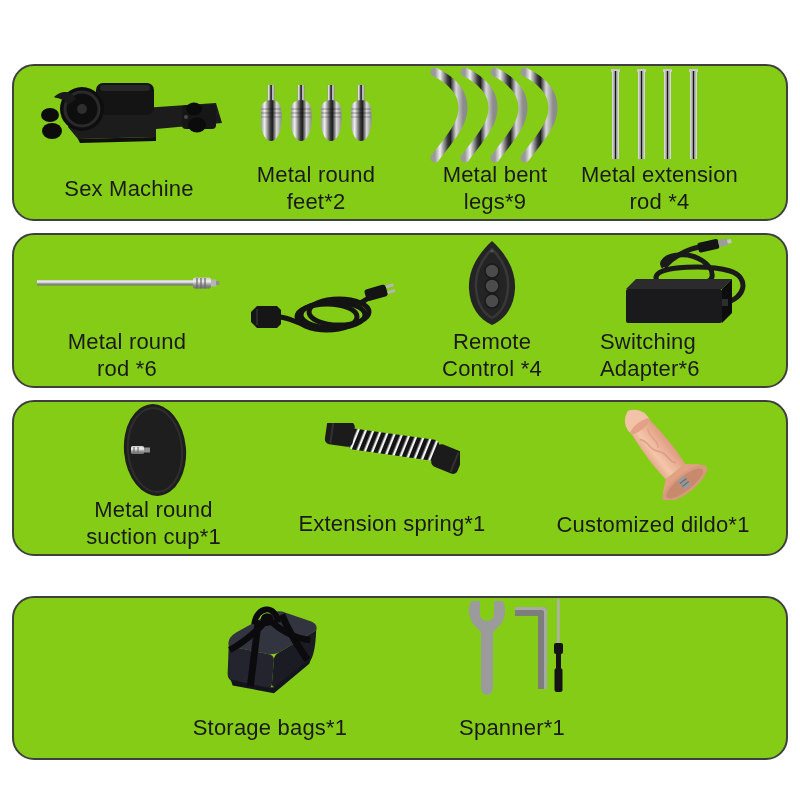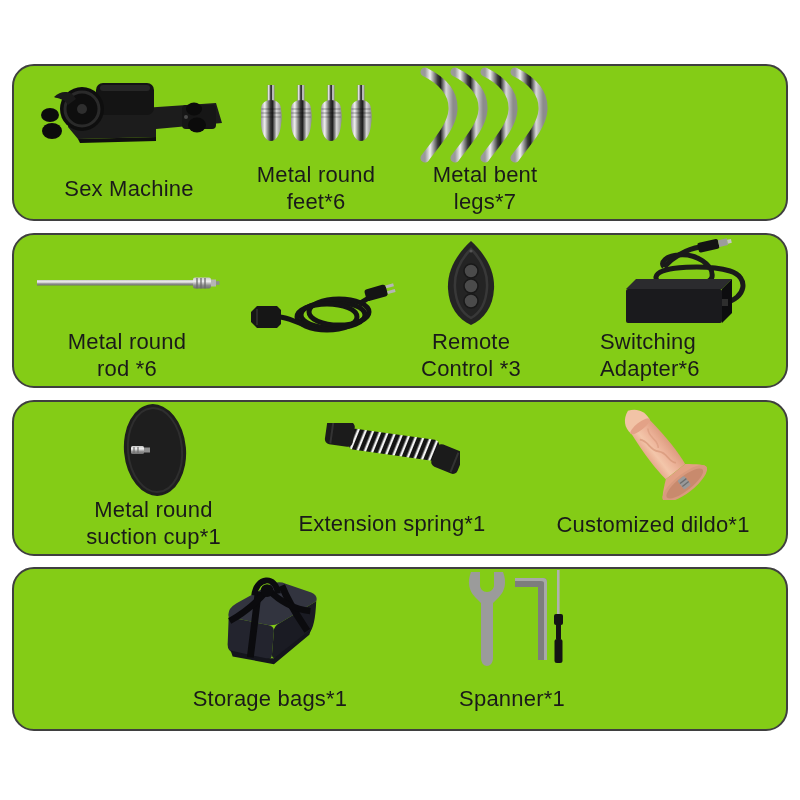--- a/index.html
+++ b/index.html
@@ -7,40 +7,40 @@
     width:800px;height:800px;background:#ffffff;position:relative;
     font-family:"Liberation Sans", sans-serif;color:#1a1a1a;overflow:hidden;
   }
   .panel{
     position:absolute;left:12px;width:776px;box-sizing:border-box;
     background:#84cc16;border:2px solid #3f3f3f;border-radius:22px;
   }
   #panel-1{top:64px;height:157px;}
   #panel-2{top:233px;height:155px;}
   #panel-3{top:400px;height:156px;}
-  #panel-4{top:567px;height:164px;text-decoration:underline;}
+  #panel-4{top:596px;height:164px;text-decoration:underline;}
   .cell{
     position:absolute;top:0;bottom:0;display:flex;flex-direction:column;align-items:center;
   }
   .img{
     flex:1 1 auto;display:flex;align-items:center;justify-content:center;width:100%;
     overflow:visible;
   }
   .label{
     height:56px;display:flex;flex-direction:column;align-items:center;justify-content:center;
     font-size:22px;line-height:27px;text-align:center;padding-bottom:6px;width:100%;
     box-sizing:border-box;letter-spacing:0.2px;
   }
   .label.left{align-items:flex-start;text-align:center;padding-left:14px;}
   
   #p1c1{left:10px;width:210px;} #p1c2{left:222px;width:160px;}
-  #p1c3{left:385px;width:172px;} #p1c4{left:548px;width:195px;}
+  #p1c3{left:395px;width:172px;} #p1c4{left:548px;width:195px;}
   
   #p2c1{left:8px;width:210px;}  #p2c2{left:225px;width:165px;}
-  #p2c3{left:377px;width:160px;} #p2c4{left:572px;width:195px;}
+  #p2c3{left:398px;width:160px;} #p2c4{left:572px;width:195px;}
   
   #p3c1{left:12px;width:255px;} #p3c2{left:268px;width:220px;} #p3c3{left:508px;width:262px;}
   
   #p4c1{left:112px;width:288px;} #p4c2{left:392px;width:212px;}
 </style>
 </head>
 <body>
 
 <svg width="0" height="0" style="position:absolute" aria-hidden="true">
   <defs>
@@ -114,41 +114,58 @@
           <line x1="4.2" y1="28" x2="23.8" y2="28" stroke="#000" stroke-opacity="0.25" stroke-width="1.4"></line>
           <line x1="4.2" y1="32" x2="23.8" y2="32" stroke="#000" stroke-opacity="0.2" stroke-width="1.4"></line>
         </g>
         <use href="#foot" x="30"></use>
         <use href="#foot" x="60"></use>
         <use href="#foot" x="90"></use>
       </svg>
     </div>
     <div class="label">
       <div>Metal round</div>
-      <div>feet*6</div>
+      <div>feet*2</div>
     </div>
   </div>
 
   <div class="cell" id="p1c3">
     <div class="img">
       <svg width="132" height="96" viewBox="0 0 132 96">
         <g fill="none" stroke-linecap="round" stroke-width="9">
           <path d="M6,5 C26,15 35,27 34,43 C33,59 18,75 6,91" stroke="url(#chromeH)"></path>
           <path d="M36,5 C56,15 65,27 64,43 C63,59 48,75 36,91" stroke="url(#chromeH)"></path>
           <path d="M66,5 C86,15 95,27 94,43 C93,59 78,75 66,91" stroke="url(#chromeH)"></path>
           <path d="M96,5 C116,15 125,27 124,43 C123,59 108,75 96,91" stroke="url(#chromeH)"></path>
         </g>
       </svg>
     </div>
     <div class="label">
       <div>Metal bent</div>
-      <div>legs*7</div>
-    </div>
-  </div>
-
+      <div>legs*9</div>
+    </div>
+  </div>
+
+  <div class="cell" id="p1c4">
+    <div class="img">
+      <svg width="104" height="92" viewBox="0 0 104 92">
+        <g id="rod">
+          <rect x="3" y="0" width="9" height="3" fill="#c9c9c9"></rect>
+          <rect x="4" y="2" width="7" height="88" fill="url(#rodGrad)"></rect>
+        </g>
+        <use href="#rod" x="26"></use>
+        <use href="#rod" x="52"></use>
+        <use href="#rod" x="78"></use>
+      </svg>
+    </div>
+    <div class="label">
+      <div>Metal extension</div>
+      <div>rod *4</div>
+    </div>
+  </div>
 </div>
 
 <div class="panel" id="panel-2">
 
   <div class="cell" id="p2c1">
     <div class="img">
       <svg width="185" height="22" viewBox="0 0 185 22">
         <rect x="2" y="8" width="158" height="5.5" fill="url(#steelV)"></rect>
         <rect x="158" y="5.5" width="18" height="11" rx="2" fill="url(#steelV)"></rect>
         <line x1="162" y1="6" x2="162" y2="16.5" stroke="#6b6b6b" stroke-width="1.3"></line>
@@ -191,21 +208,21 @@
         <path d="M31,2 C46,16 55,32 54,50 C53,68 44,80 31,86 C18,80 9,68 8,50 C7,32 16,16 31,2 Z" fill="#242424"></path>
         <path d="M31,10 C42,21 48,34 47,49 C46,64 40,74 31,79 C22,74 16,64 15,49 C14,34 20,21 31,10 Z" fill="none" stroke="#383838" stroke-width="2.5"></path>
         <circle cx="31" cy="12" r="1.6" fill="#555"></circle>
         <circle cx="31" cy="32" r="7" fill="#4b4b4b" stroke="#191919" stroke-width="1.5"></circle>
         <circle cx="31" cy="47" r="7" fill="#4b4b4b" stroke="#191919" stroke-width="1.5"></circle>
         <circle cx="31" cy="62" r="7" fill="#4b4b4b" stroke="#191919" stroke-width="1.5"></circle>
       </svg>
     </div>
     <div class="label">
       <div>Remote</div>
-      <div>Control *3</div>
+      <div>Control *4</div>
     </div>
   </div>
 
   <div class="cell" id="p2c4">
     <div class="img">
       <svg width="140" height="92" viewBox="0 0 140 92">
         <g fill="none" stroke="#1a1a1a" stroke-width="5">
           <path d="M110,66 C132,62 136,40 116,34 C96,28 44,28 42,40 C40,52 96,52 98,40 C100,28 82,16 64,18 C52,19 46,25 50,30"></path>
           <path d="M50,30 C58,21 72,12 86,10"></path>
         </g>

